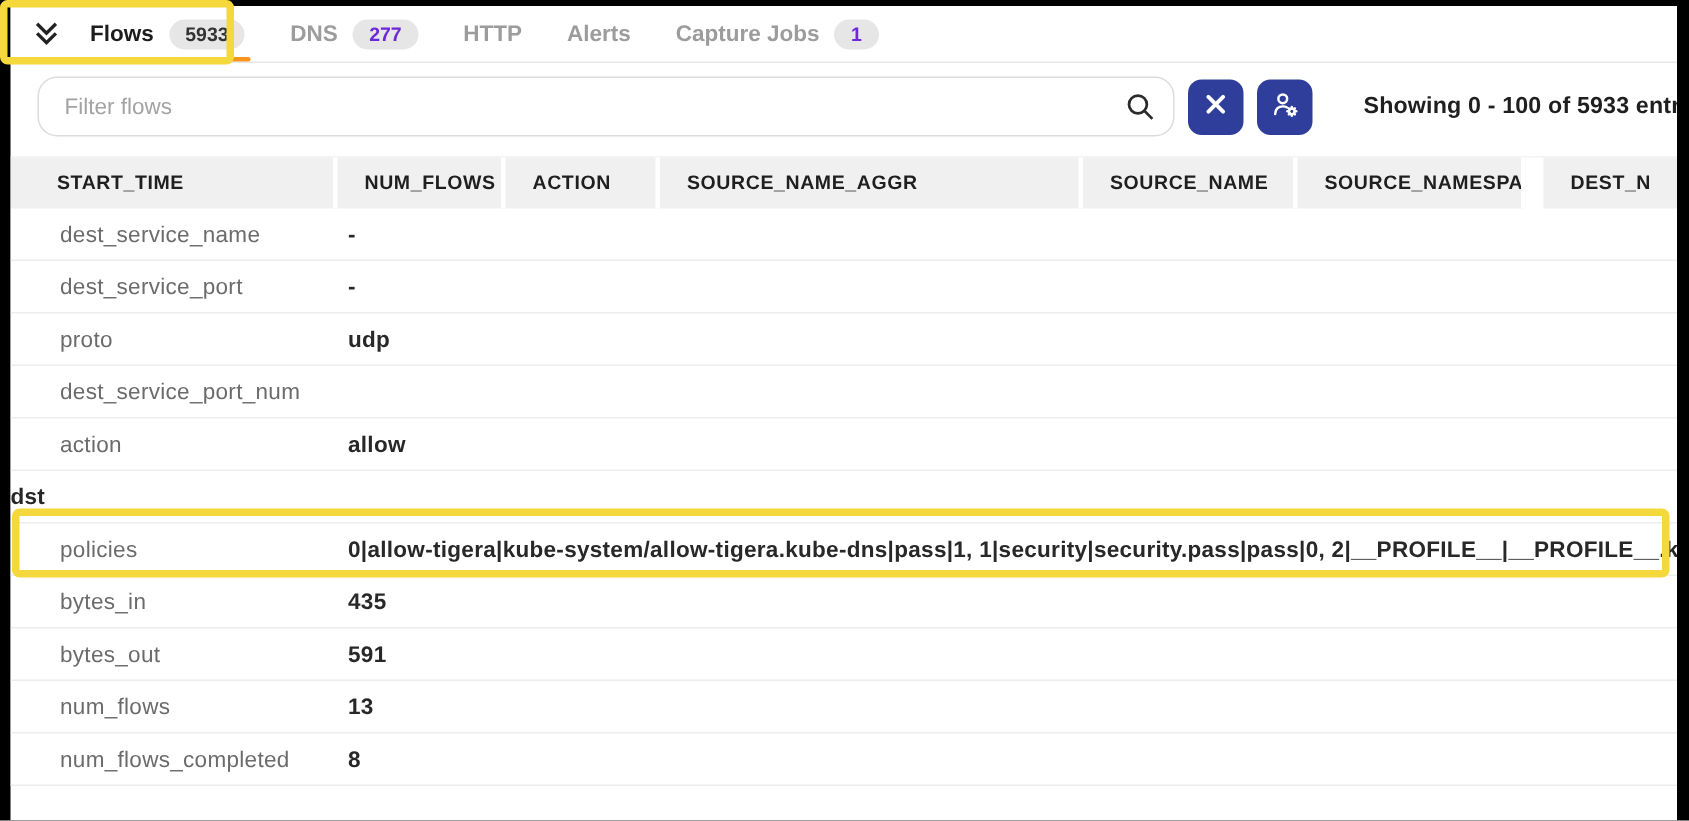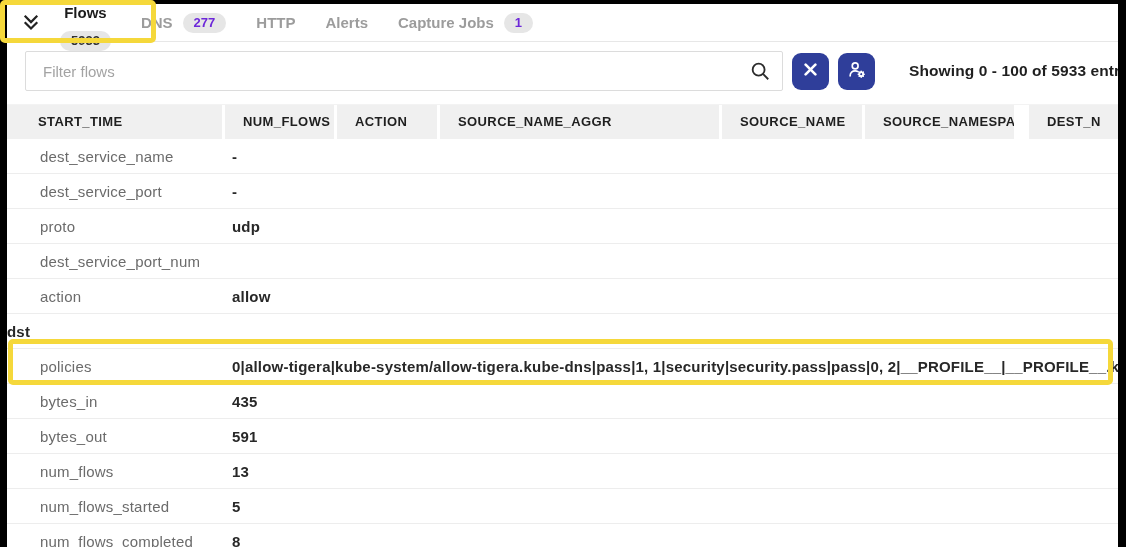--- a/index.html
+++ b/index.html
@@ -22,36 +22,36 @@
   }
   .collapse-btn{
     width:26px;height:26px;display:flex;align-items:center;justify-content:center;
     margin-right:16px;cursor:pointer;
   }
   .tab{
     position:relative;height:100%;display:flex;align-items:center;gap:10px;
     margin-right:30px;font-size:15px;font-weight:700;color:#9c9c9c;
     cursor:pointer;white-space:nowrap;
   }
-  .tab.active{color:#1c1c1c;flex-direction:column;}
+  .tab.active{color:#1c1c1c;}
   .tab-badge{
     background:#e6e6e6;color:#6d28d9;font-size:13px;font-weight:700;
     border-radius:11px;padding:2px 11px;line-height:16px;
   }
   .tab.active .tab-badge{color:#333;}
   .tab-underline{
     position:absolute;left:-4px;right:-4px;bottom:0;height:3px;border-radius:2px;
   }
 
   
   .toolbar{display:flex;align-items:center;margin:9px 8px 0 18px;height:40px;}
   .filter-wrap{position:relative;width:758px;height:40px;flex:none;}
   .filter-wrap input{
     width:100%;height:100%;box-sizing:border-box;
-    border:1px solid #dcdcdc;border-radius:2px;
+    border:1px solid #dcdcdc;border-radius:13px;
     padding:0 44px 0 17px;font-size:15px;color:#333;outline:none;
     font-family:"Liberation Sans", sans-serif;
   }
   .filter-wrap input::placeholder{color:#a3a3a3;}
   .search-ic{position:absolute;right:12px;top:9px;width:22px;height:22px;}
   .icon-btn{
     width:37px;height:37px;border:none;border-radius:9px;margin-left:9px;
     display:flex;align-items:center;justify-content:center;cursor:pointer;
     flex:none;padding:0;
   }
@@ -241,24 +241,20 @@
   </div>
       <div class="row">
     <span class="k">bytes_out</span>
     <span class="v">591</span>
   </div>
       <div class="row">
     <span class="k">num_flows</span>
     <span class="v">13</span>
   </div>
       <div class="row">
-    <span class="k">num_flows_started</span>
-    <span class="v">5</span>
-  </div>
-      <div class="row">
     <span class="k">num_flows_completed</span>
     <span class="v">8</span>
   </div>
     </div>
 
 </div>
 
 <div class="hl hl-tab" style="border-color: rgb(245, 216, 59);"></div>
 <div class="hl hl-policies" style="border-color: rgb(245, 216, 59);"></div>
 

